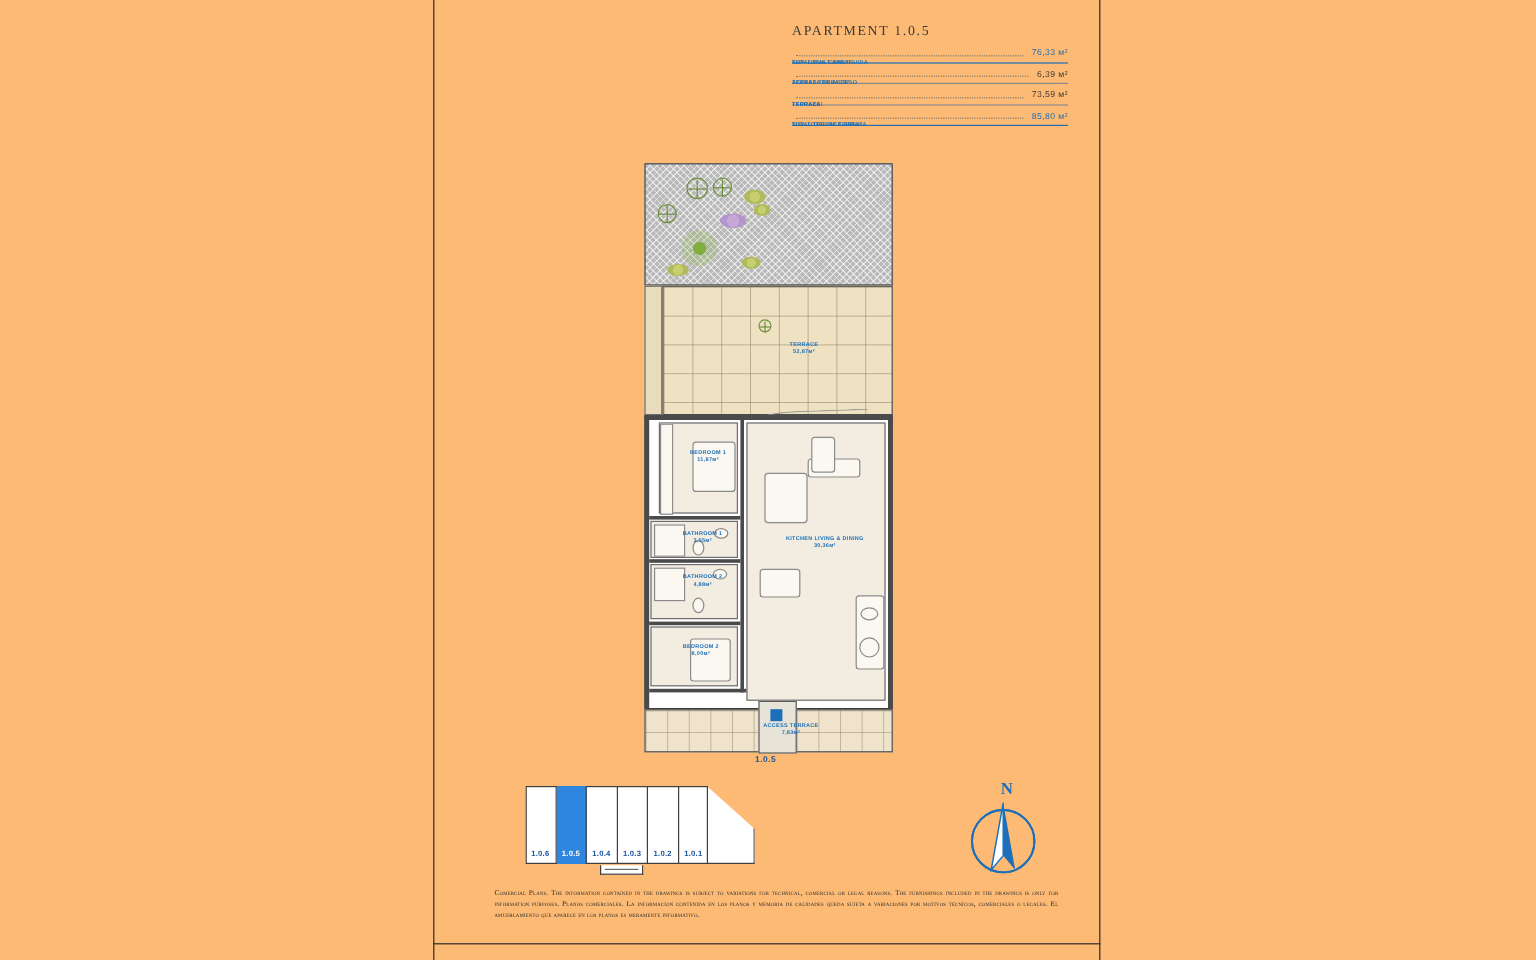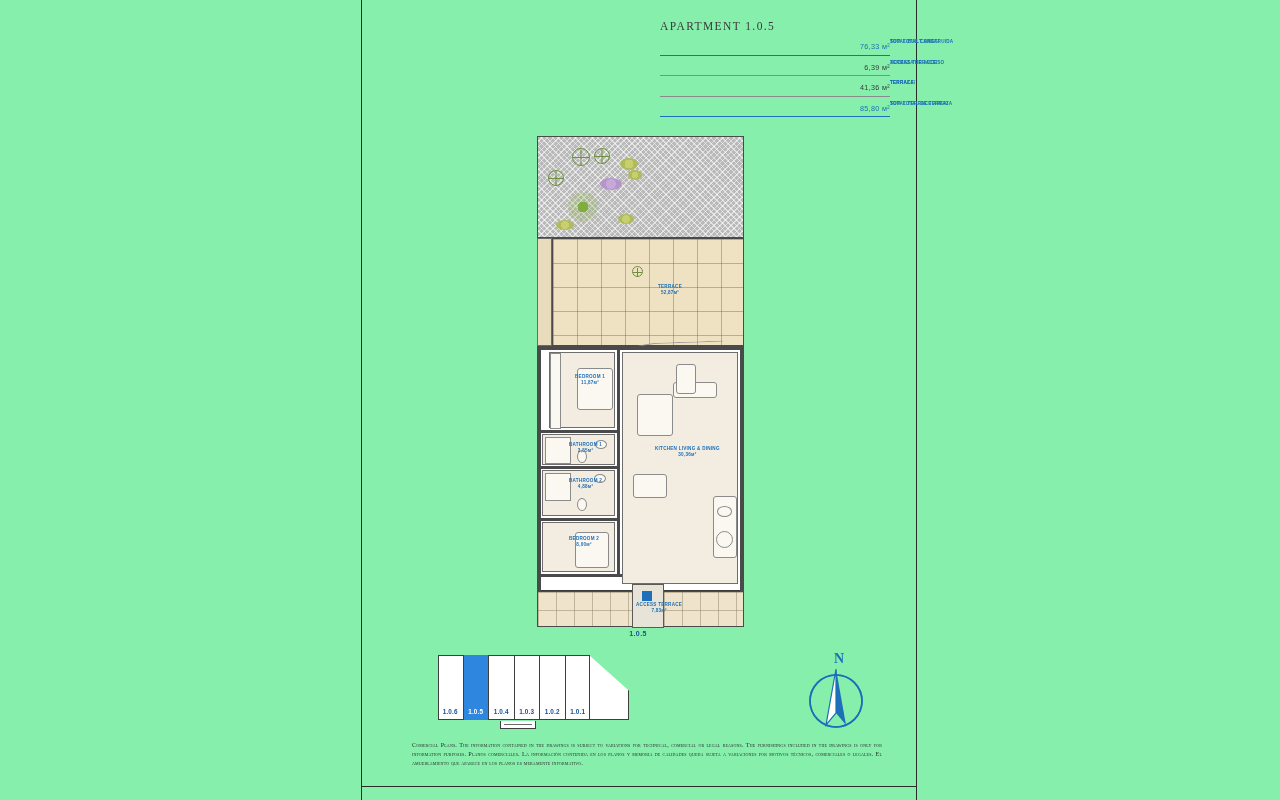--- a/index.html
+++ b/index.html
@@ -2,41 +2,41 @@
 <html><head>
 <meta charset="utf-8">
 <style>
   html,body{margin:0;padding:0;}
   body{
     width:1280px;height:800px;background:#ffffff;
     font-family:"Liberation Sans", sans-serif;
     overflow:hidden;position:relative;
   }
   #sheet{
-    position:absolute;left:0;top:0;width:1280px;height:800px;background:#86efac;
+    position:absolute;left:0;top:0;width:1280px;height:800px;background:#fdba74;
   }
   
   .sheet-frame{
     position:absolute;left:361px;top:0;width:556px;height:800px;
     border-left:1px solid #2b2b2b;border-right:1px solid #2b2b2b;
     box-sizing:border-box;
   }
   .sheet-frame:after{
     content:"";position:absolute;left:-1px;right:-1px;bottom:13px;border-bottom:1px solid #2b2b2b;
   }
 
   
   .titleblock{position:absolute;left:660px;top:20px;width:230px;}
   .tb-title{
     font-size:11.5px;letter-spacing:1.4px;color:#3a3a3a;
     font-family:"Liberation Serif", serif;margin-bottom:7px;
   }
   .tb-row{
     display:flex;align-items:flex-end;justify-content:flex-start;
-    font-size:6.6px;letter-spacing:.35px;line-height:1.32;white-space:nowrap;flex-direction:column;
+    font-size:6.6px;letter-spacing:.35px;line-height:1.32;white-space:nowrap;
   }
   .tb-row .lbl{display:block;}
   .tb-row .val{font-size:7.2px;padding-left:4px;}
   .tb-blue{color:#1c6fb8;}
   .tb-dark{color:#3a3a3a;}
   .tb-rule{border-bottom:.8px solid #1c6fb8;margin:3px 0 4px 0;}
   .tb-rule-d{border-bottom:.8px solid #8a8a8a;margin:3px 0 4px 0;}
   .dots{flex:1;border-bottom:1.2px dotted #7d7d7d;margin:0 3px 2px 3px;height:1px;}
 
   
@@ -196,21 +196,21 @@
       <div class="val">6,39 м²</div>
     </div>
     <div class="tb-rule-d"></div>
 
     <div class="tb-row tb-dark">
       <div>
         <span class="lbl">TERRACE/</span>
         <span class="lbl">TERRAZA</span>
       </div>
       <div class="dots"></div>
-      <div class="val">41,36 м²</div>
+      <div class="val">73,59 м²</div>
     </div>
     <div class="tb-rule-d"></div>
 
     <div class="tb-row tb-blue">
       <div>
         <span class="lbl">TOTAL TERRACE AREA/</span>
         <span class="lbl">SUP. TOTAL DE TERRAZA</span>
       </div>
       <div class="dots"></div>
       <div class="val">85,80 м²</div>

